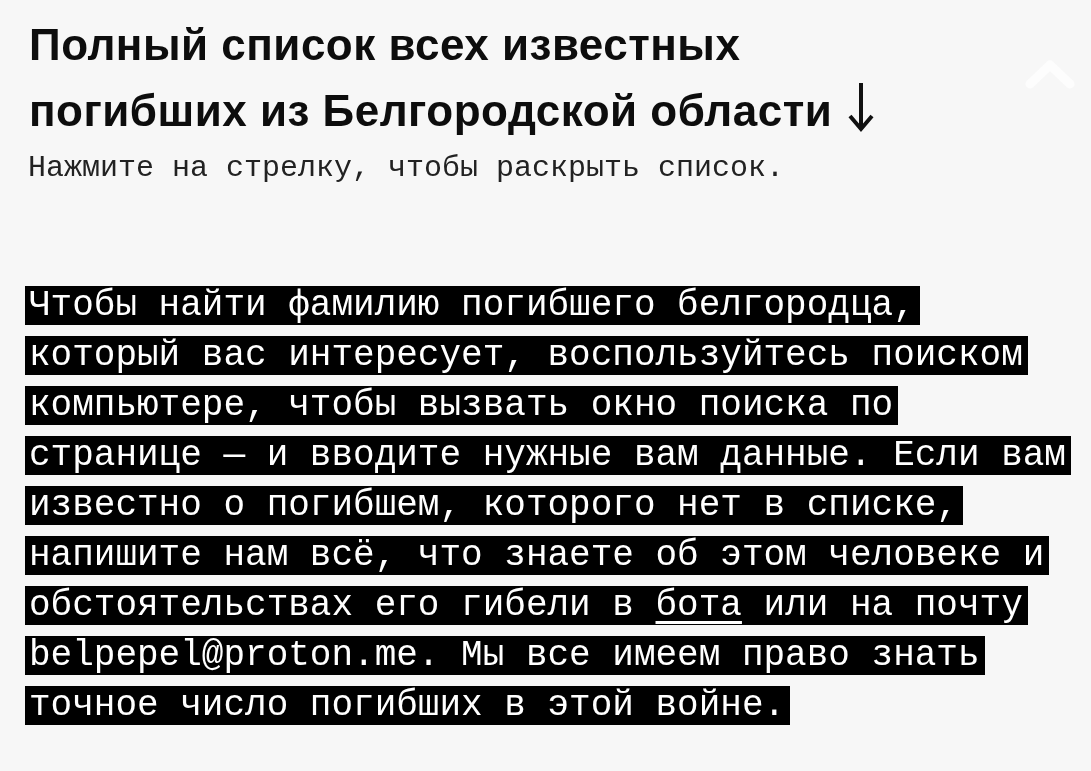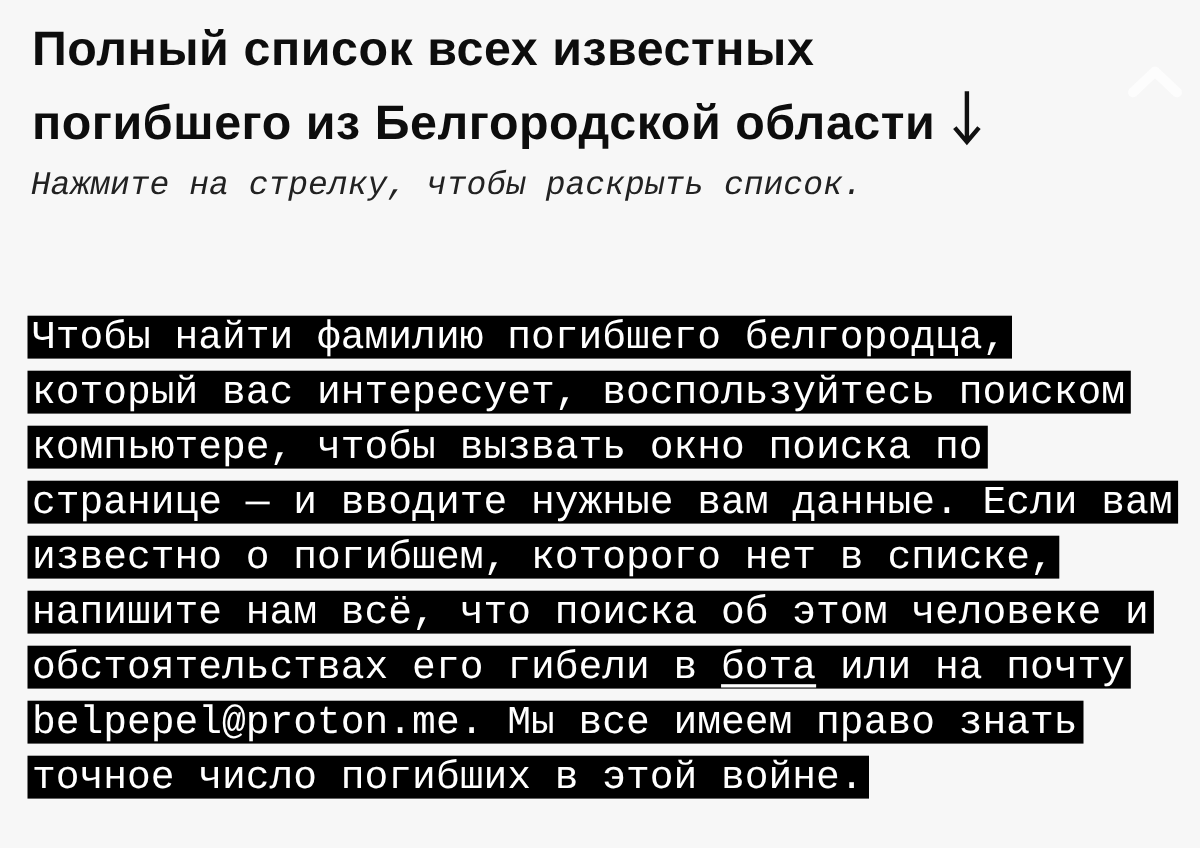--- a/index.html
+++ b/index.html
@@ -45,21 +45,20 @@
   }
 
   
   .subtitle{
     margin:12px 0 0 3px;
     font-family:"Liberation Mono","DejaVu Sans Mono",monospace;
     font-size:30px;
     line-height:36px;
     color:var(--subtitle-text);
     white-space:nowrap;
-    font-style:italic;
   }
 
   
   .para{margin-top:100px;}
   .pline{height:50px;white-space:nowrap;}
   .mark{
     display:inline-block;
     background:var(--highlight-bg);
     color:var(--highlight-text);
     font-family:"Liberation Mono","DejaVu Sans Mono",monospace;
@@ -82,33 +81,33 @@
 <div class="page">
 
   <span class="scroll-chevron">
     <svg width="56" height="34" viewBox="0 0 56 34">
       <polyline points="8,26 28,7 48,26" fill="none" stroke="#ffffff" stroke-opacity="0.85" stroke-width="9" stroke-linecap="round" stroke-linejoin="round"></polyline>
     </svg>
   </span>
 
   <h1 class="title">
     <span class="tline">Полный список всех известных</span>
-    <span class="tline"><span>погибшего из Белгородской области</span><a class="arrow-link" href="#"><span><svg width="32" height="54" viewBox="0 0 32 54">
+    <span class="tline"><span>погибших из Белгородской области</span><a class="arrow-link" href="#"><span><svg width="32" height="54" viewBox="0 0 32 54">
               <line x1="16" y1="2" x2="16" y2="46" stroke="#111111" stroke-width="4"></line>
               <polyline points="5,35 16,48 27,35" fill="none" stroke="#111111" stroke-width="4" stroke-linejoin="miter"></polyline>
             </svg></span></a></span>
   </h1>
 
   <p class="subtitle">Нажмите на стрелку, чтобы раскрыть список.</p>
 
   <div class="para">
     <div class="pline"><span class="mark"><span>Чтобы найти фамилию погибшего белгородца,</span></span></div>
     <div class="pline"><span class="mark"><span>который вас интересует, воспользуйтесь поиском</span></span></div>
     <div class="pline"><span class="mark"><span>компьютере, чтобы вызвать окно поиска по</span></span></div>
     <div class="pline"><span class="mark"><span>странице — и вводите нужные вам данные. Если вам</span></span></div>
     <div class="pline"><span class="mark"><span>известно о погибшем, которого нет в списке,</span></span></div>
-    <div class="pline"><span class="mark"><span>напишите нам всё, что поиска об этом человеке и</span></span></div>
+    <div class="pline"><span class="mark"><span>напишите нам всё, что знаете об этом человеке и</span></span></div>
     <div class="pline"><span class="mark"><span>обстоятельствах его гибели в </span><a class="bot-link" href="#">бота</a><span> или на почту</span></span></div>
     <div class="pline"><span class="mark"><span>belpepel@proton.me. Мы все имеем право знать</span></span></div>
     <div class="pline"><span class="mark"><span>точное число погибших в этой войне.</span></span></div>
   </div>
 
 </div>
 
 </body></html>

